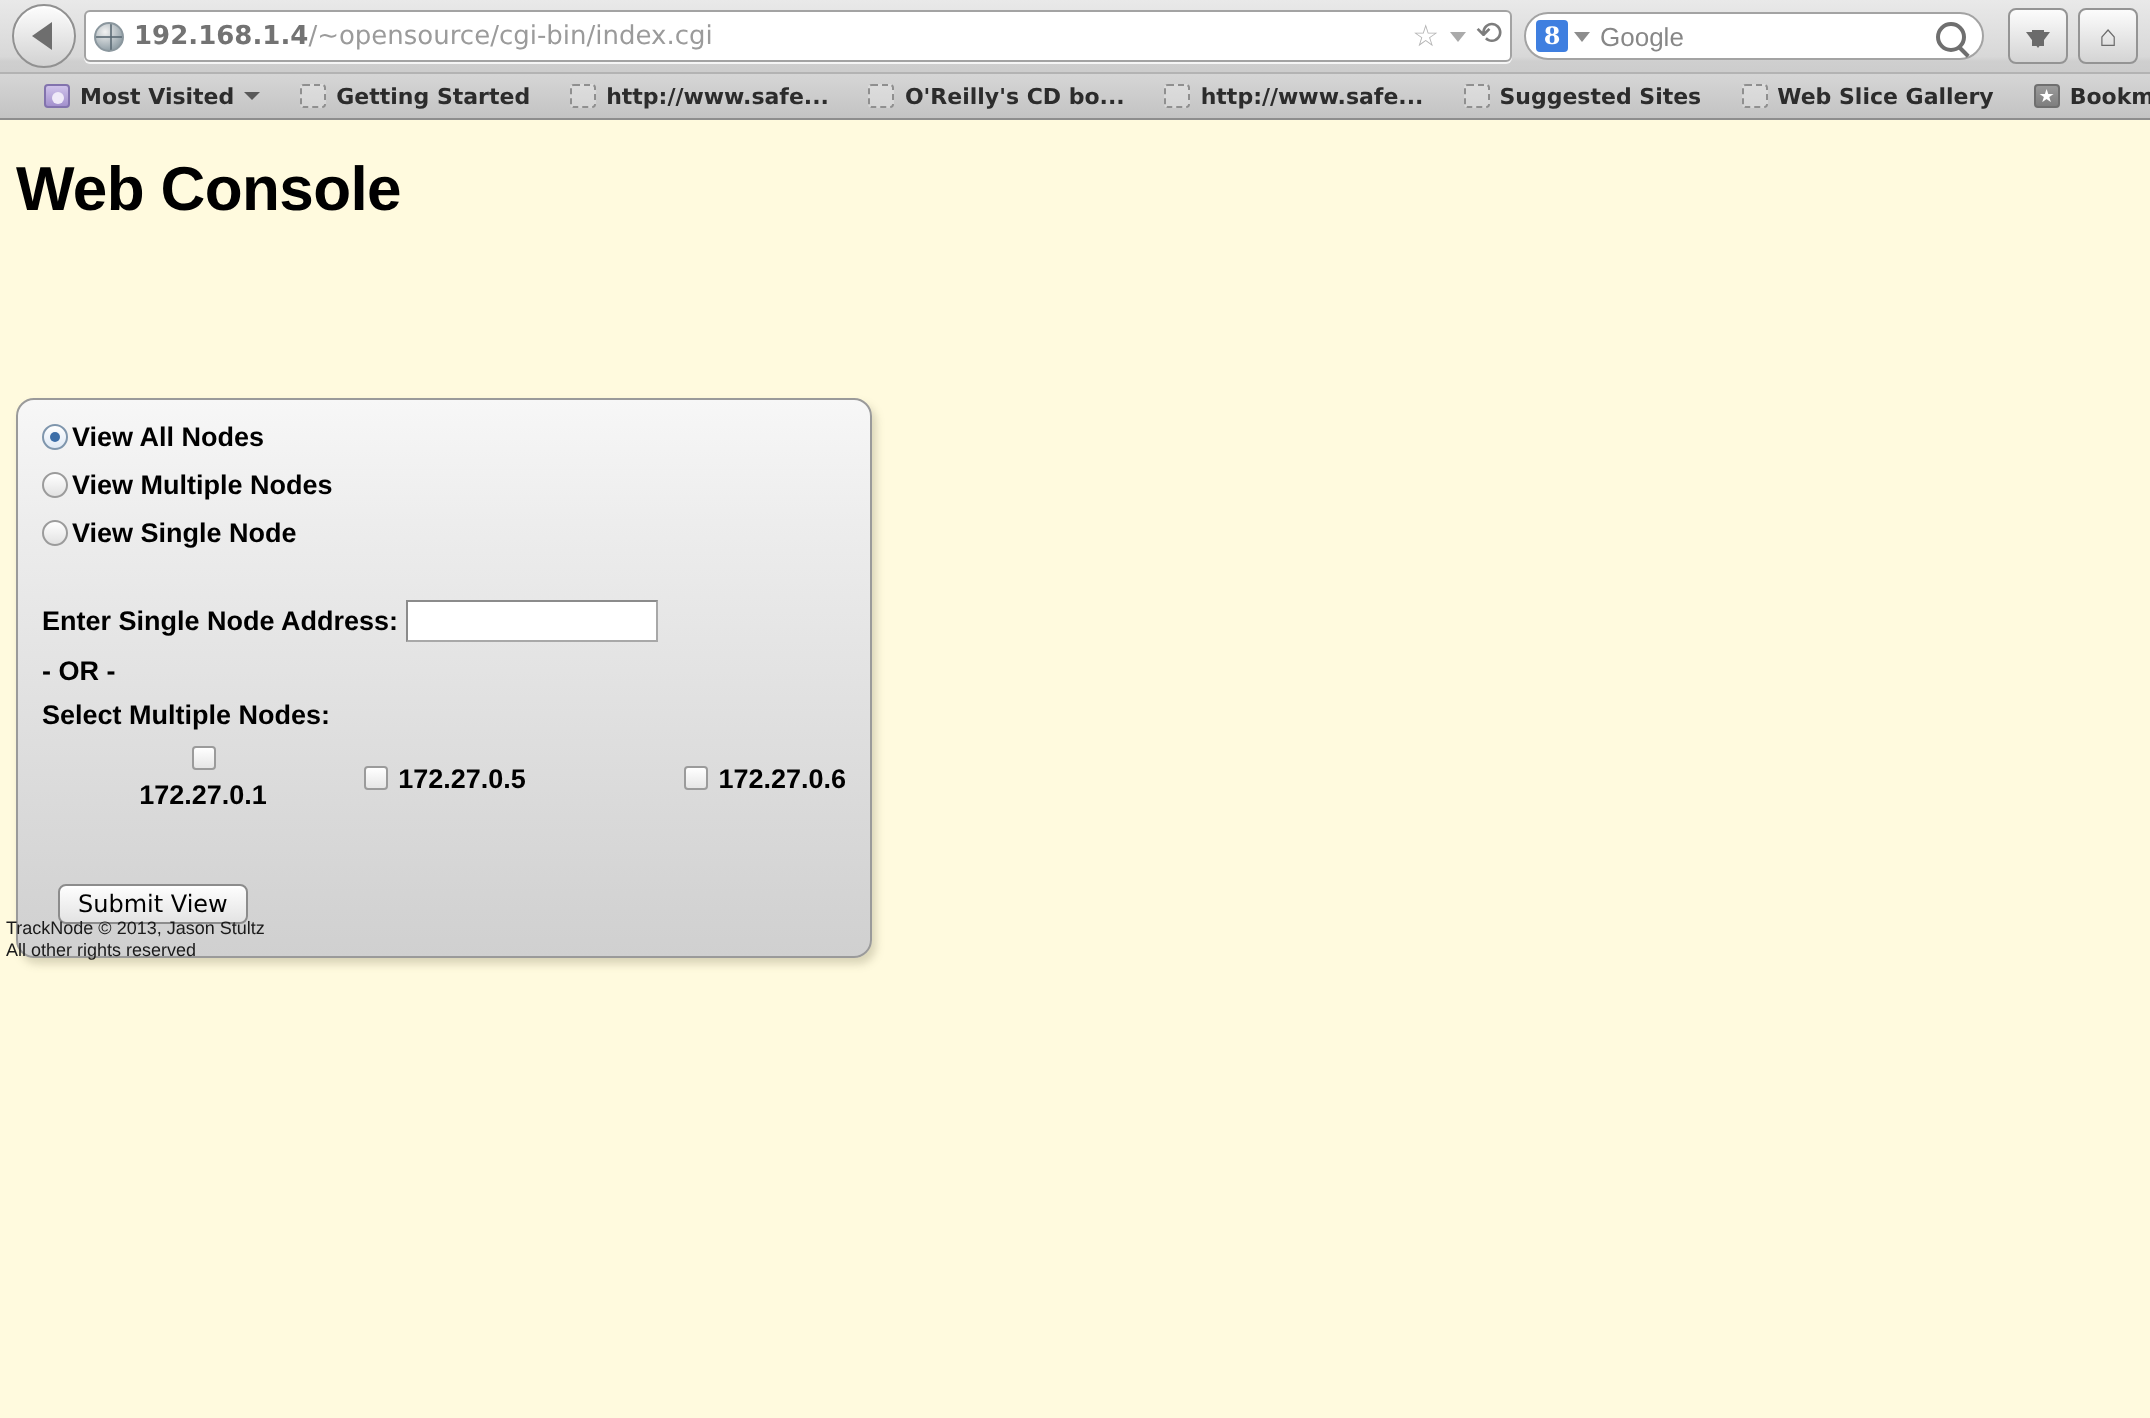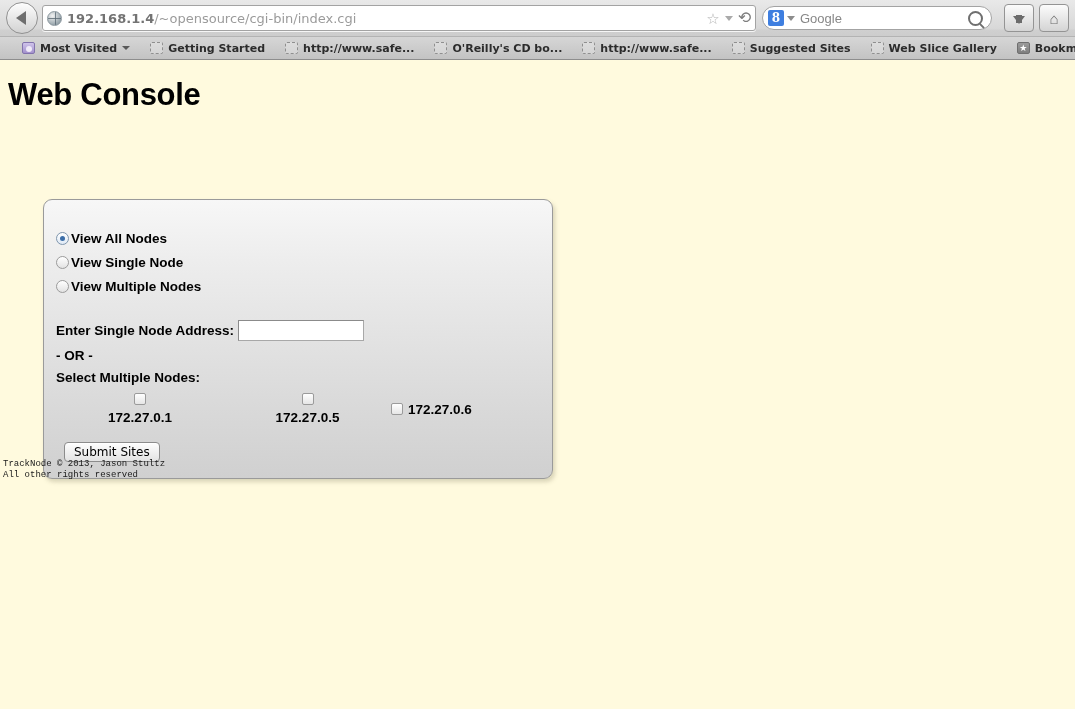--- a/index.html
+++ b/index.html
@@ -290,29 +290,28 @@
     color: #000000;
     margin: 17px 0 0 8px;
     letter-spacing: -0.3px;
     font-family: "Liberation Sans", sans-serif;
   }
 
   .console-fieldset {
     position: absolute;
     left: 8px;
     top: 122px;
-    width: 510px;
+    width: 428px;
     height: 280px;
     box-sizing: border-box;
     border: 1px solid #9a9a9a;
     border-radius: 9px;
     background: linear-gradient(to bottom, #f7f7f7 0%, #ededed 22%, #d9d9d9 75%, #d0d0d0 100%);
     box-shadow: 2px 3px 4px rgba(120,115,85,0.28);
-    padding: 26px 12px;
-    margin-left: 35px;
+    padding: 6px 12px;
   }
 
   .radio-row {
     display: flex;
     align-items: center;
     height: 24px;
     gap: 2px;
   }
   .radio {
     width: 13px; height: 13px;
@@ -370,21 +369,21 @@
     display: flex;
     align-items: center;
     margin-top: 8px;
   }
   .check-cell {
     display: flex;
     align-items: center;
     gap: 5px;
   }
   .check-cell:nth-child(1) { width: 168px; flex-direction: column; }
-  .check-cell:nth-child(2) { width: 167px; flex-direction: column; }
+  .check-cell:nth-child(2) { width: 167px; }
   .checkbox {
     width: 12px; height: 12px;
     border: 1px solid #9b9b9b;
     border-radius: 2px;
     background: linear-gradient(to bottom, #ffffff, #e6e6e6);
     box-sizing: border-box;
     flex: 0 0 auto;
     cursor: default;
   }
 
@@ -403,21 +402,21 @@
     cursor: default;
   }
 
   .footer {
     position: absolute;
     left: 3px;
     top: 382px;
     font-size: 9px;
     line-height: 11px;
     color: #1a1a1a;
-    font-family: Liberation Mono, monospace;
+    font-family: Liberation Sans, sans-serif;
   }
   .footer a {
     color: #6b2f8f;
     text-decoration: underline;
   }
 </style>
 </head>
 <body>
 
 <div class="browser-chrome">
@@ -496,25 +495,25 @@
   <h1 class="page-title">Web Console</h1>
 
   <div class="console-fieldset">
 
     <div class="radio-row">
       <span class="radio checked"></span>
       <span class="radio-label">View All Nodes</span>
     </div>
     <div class="radio-row">
       <span class="radio"></span>
-      <span class="radio-label">View Single Node</span>
+      <span class="radio-label">View Multiple Nodes</span>
     </div>
     <div class="radio-row">
       <span class="radio"></span>
-      <span class="radio-label">View Multiple Nodes</span>
+      <span class="radio-label">View Single Node</span>
     </div>
 
     <div class="field-row">
       <span class="field-label">Enter Single Node Address:</span>
       <input class="node-input" type="text" value="" style="">
     </div>
 
     <span class="or-label">- OR -</span>
     <span class="select-label">Select Multiple Nodes:</span>
 
@@ -526,20 +525,20 @@
       <span class="check-cell">
         <span class="checkbox"></span>
         <span class="check-label">172.27.0.5</span>
       </span>
       <span class="check-cell">
         <span class="checkbox"></span>
         <span class="check-label">172.27.0.6</span>
       </span>
     </div>
 
-    <button class="submit-btn">Submit Sites</button>
+    <button class="submit-btn">Submit View</button>
   </div>
 
   <div class="footer">
     <div>TrackNode © 2013, Jason Stultz</div>
     <div>All other rights reserved</div>
   </div>
 </div>
 
 </body></html>

